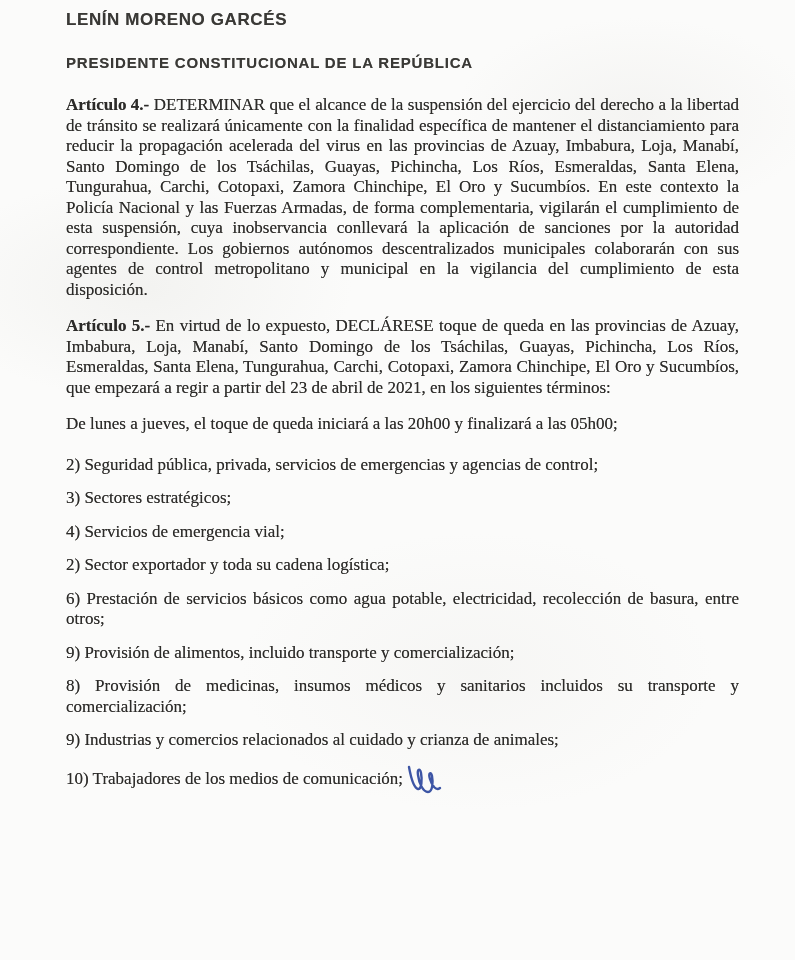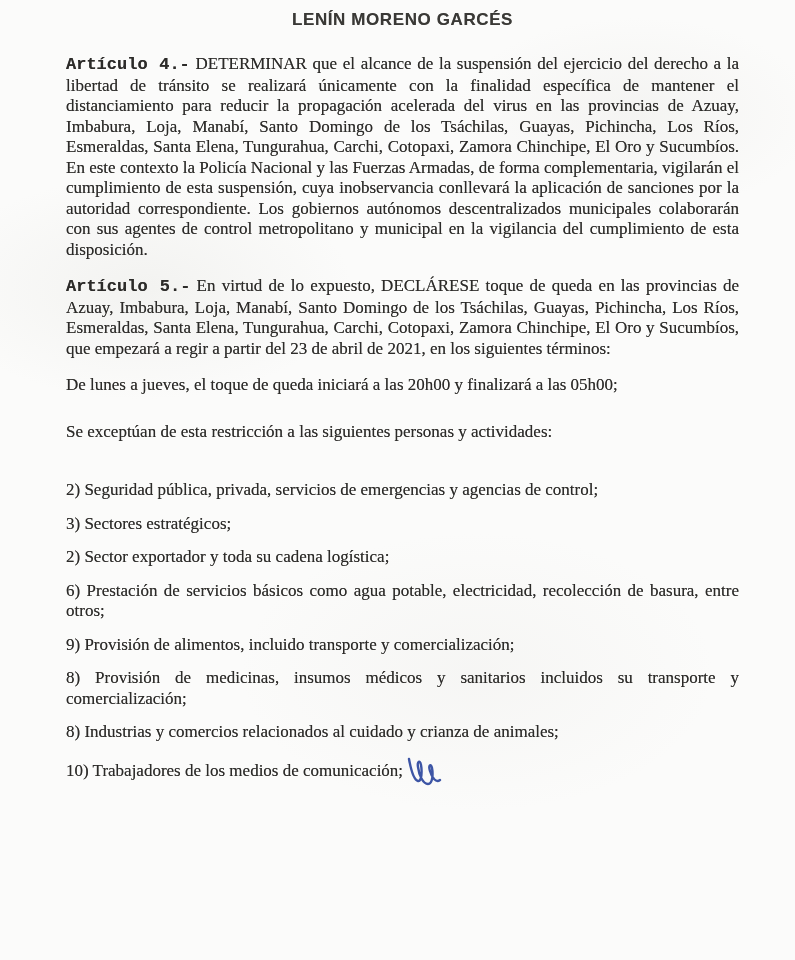--- a/index.html
+++ b/index.html
@@ -17,21 +17,21 @@
       radial-gradient(ellipse 340px 200px at 60% 70%, rgba(210,208,202,0.12), rgba(0,0,0,0) 70%),
       #fbfbfa;
     overflow: hidden;
     color: #2c2b29;
   }
 
   .content {
     padding: 8px 56px 0 66px;
   }
 
-  .doc-header { text-align: center; font-family: "Liberation Sans", sans-serif; color: #3a3936; }
+  .doc-header { text-align: left; font-family: "Liberation Sans", sans-serif; color: #3a3936; }
   .doc-name {
     font-size: 17px;
     font-weight: bold;
     letter-spacing: 0.6px;
     margin-top: 2px;
     margin-bottom: 24px;
     text-shadow: 0 0 0.6px rgba(60,60,55,0.55);
   }
   .doc-title {
     font-size: 15px;
@@ -43,21 +43,21 @@
 
   .body-text {
     font-family: "Liberation Serif", serif;
     font-size: 17px;
     line-height: 20.5px;
     text-align: justify;
     text-shadow: 0 0 0.5px rgba(45,44,40,0.6);
   }
 
   p.article { margin-bottom: 16px; }
-  .article-label { font-weight: bold; font-family: Liberation Mono, monospace; }
+  .article-label { font-weight: bold; }
 
   p.term { margin-bottom: 20px; }
   p.term-multiline { margin-bottom: 25px; }
   p.exceptions-intro { margin-bottom: 38px; }
 
   p.exception-item { margin-bottom: 13px; text-align: justify; }
   p.exception-last { margin-bottom: 0; white-space: nowrap; }
 
   .paraph-svg {
     display: inline-block;
@@ -66,40 +66,41 @@
   }
 </style>
 </head>
 <body>
 
 <div class="page">
   <div class="content">
 
     <div class="doc-header">
       <div class="doc-name">LENÍN MORENO GARCÉS</div>
+      <div class="doc-title">PRESIDENTE CONSTITUCIONAL DE LA REPÚBLICA</div>
     </div>
 
     <div class="body-text">
 
       <p class="article"><span class="article-label">Artículo 4.-</span> <span>DETERMINAR que el alcance de la suspensión del ejercicio del derecho a la libertad de tránsito se realizará únicamente con la finalidad específica de mantener el distanciamiento para reducir la propagación acelerada del virus en las provincias de Azuay, Imbabura, Loja, Manabí, Santo Domingo de los Tsáchilas, Guayas, Pichincha, Los Ríos, Esmeraldas, Santa Elena, Tungurahua, Carchi, Cotopaxi, Zamora Chinchipe, El Oro y Sucumbíos. En este contexto la Policía Nacional y las Fuerzas Armadas, de forma complementaria, vigilarán el cumplimiento de esta suspensión, cuya inobservancia conllevará la aplicación de sanciones por la autoridad correspondiente. Los gobiernos autónomos descentralizados municipales colaborarán con sus agentes de control metropolitano y municipal en la vigilancia del cumplimiento de esta disposición.</span></p>
 
       <p class="article"><span class="article-label">Artículo 5.-</span> <span>En virtud de lo expuesto, DECLÁRESE toque de queda en las provincias de Azuay, Imbabura, Loja, Manabí, Santo Domingo de los Tsáchilas, Guayas, Pichincha, Los Ríos, Esmeraldas, Santa Elena, Tungurahua, Carchi, Cotopaxi, Zamora Chinchipe, El Oro y Sucumbíos, que empezará a regir a partir del 23 de abril de 2021, en los siguientes términos:</span></p>
 
       <p class="term" style="">De lunes a jueves, el toque de queda iniciará a las 20h00 y finalizará a las 05h00;</p>
 
 
-      <p class="exceptions-intro" style="margin-top:26px;">Se exceptúan de esta restricción a las siguientes personas y actividades:</p>
 
       <p class="exception-item">2) Seguridad pública, privada, servicios de emergencias y agencias de control;</p>
       <p class="exception-item">3) Sectores estratégicos;</p>
+      <p class="exception-item">4) Servicios de emergencia vial;</p>
       <p class="exception-item">2) Sector exportador y toda su cadena logística;</p>
       <p class="exception-item">6) Prestación de servicios básicos como agua potable, electricidad, recolección de basura, entre otros;</p>
       <p class="exception-item">9) Provisión de alimentos, incluido transporte y comercialización;</p>
       <p class="exception-item">8) Provisión de medicinas, insumos médicos y sanitarios incluidos su transporte y comercialización;</p>
-      <p class="exception-item">8) Industrias y comercios relacionados al cuidado y crianza de animales;</p>
+      <p class="exception-item">9) Industrias y comercios relacionados al cuidado y crianza de animales;</p>
 
       <p class="exception-item exception-last"><span>10) Trabajadores de los medios de comunicación;</span><svg class="paraph-svg" width="38" height="34" viewBox="0 0 38 34">
           <path d="M4 3 C 6 14, 9 24, 13 25 C 17 26, 17 14, 16 9 C 15 4, 12 5, 13 11 C 14 19, 18 28, 23 28 C 28 28, 28 17, 27 12 C 26 7, 23 9, 25 15 C 27 22, 31 27, 35 24" fill="none" stroke="#3d55a5" stroke-width="2.4" stroke-linecap="round"></path>
         </svg></p>
 
     </div>
   </div>
 </div>
 
 </body></html>

